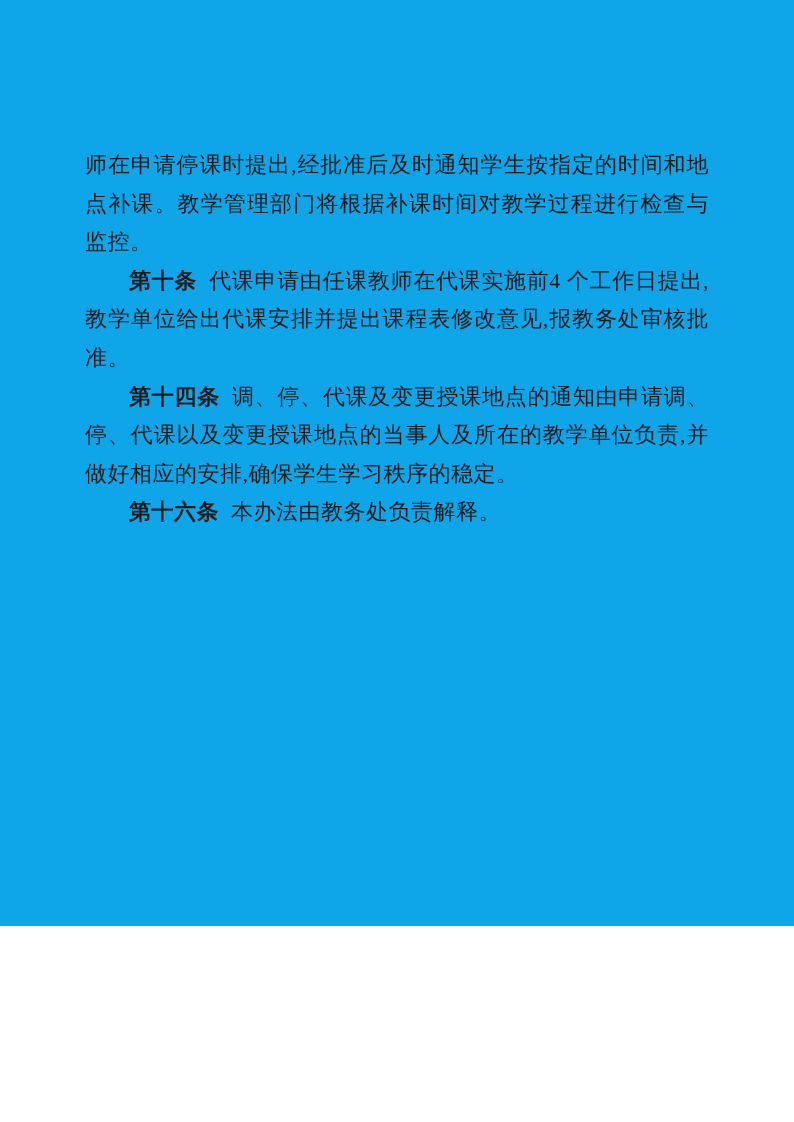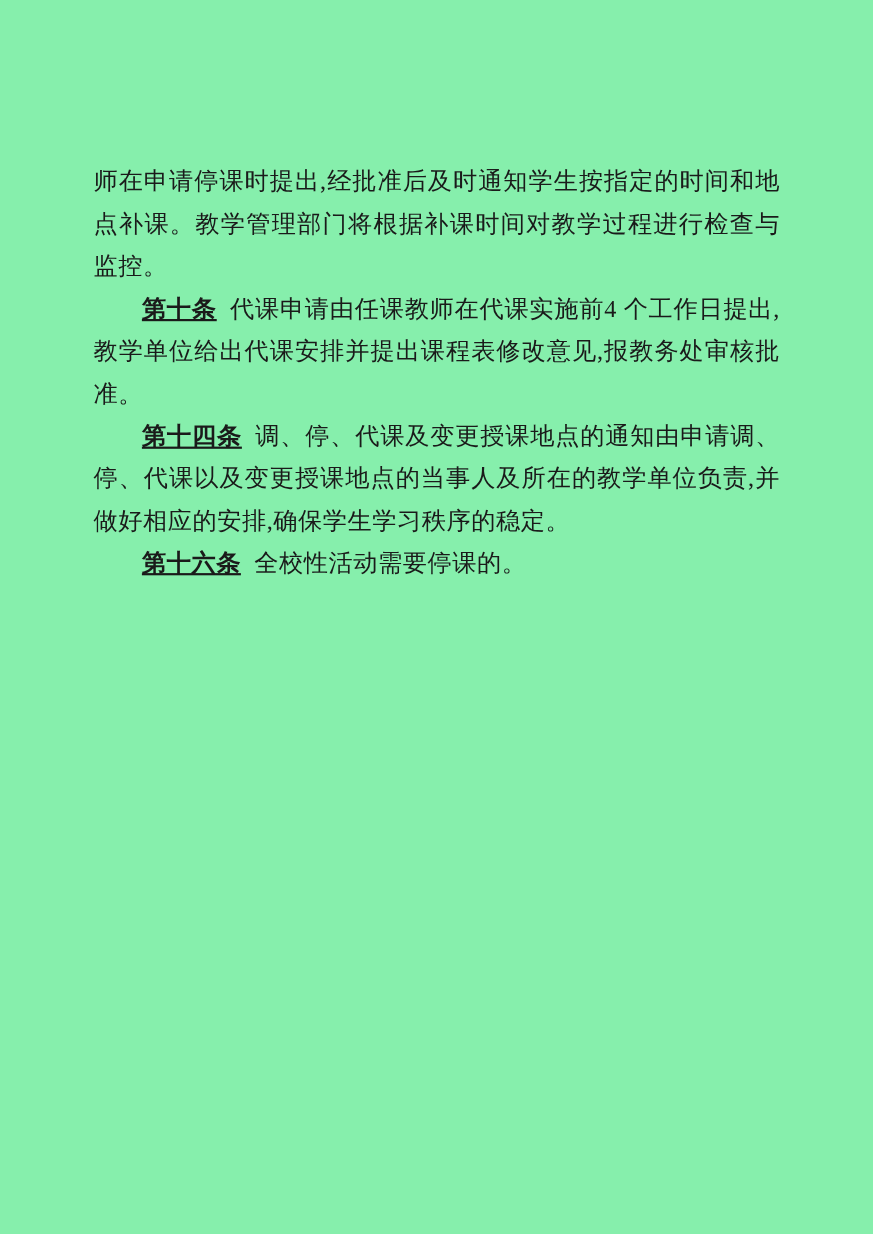--- a/index.html
+++ b/index.html
@@ -13,22 +13,22 @@
     position: relative;
     overflow: hidden;
     font-family: "Liberation Serif", "DejaVu Serif", serif;
     color: #1a1a1a;
   }
   .page {
     position: absolute;
     left: 0;
     top: 0;
     width: 794px;
-    height: 1122px;
-    background: #86efac;
+    height: 926px;
+    background: #0ea5e9;
   }
   .doc-body {
     position: absolute;
     left: 85px;
     top: 146px;
     width: 624px;
   }
   .para {
     margin: 0;
     font-size: 22px;
@@ -49,26 +49,25 @@
     font-family: "Liberation Sans", "DejaVu Sans", sans-serif;
     font-weight: 700;
     font-size: 23px;
   }
   .run {
     font-weight: 400;
   }
   .run.bold {
     font-weight: 700;
     margin-right: 0.55em;
-    text-decoration: underline;
   }
 </style>
 </head>
 <body>
 
 <div class="page">
   <div class="doc-body">
       <p class="para continuation"><span class="run">师在申请停课时提出,经批准后及时通知学生按指定的时间和地点补课。教学管理部门将根据补课时间对教学过程进行检查与监控。</span></p>
       <p class="para article"><span class="run bold">第十条</span><span class="run">代课申请由任课教师在代课实施前4 个工作日提出,教学单位给出代课安排并提出课程表修改意见,报教务处审核批准。</span></p>
       <p class="para article"><span class="run bold">第十四条</span><span class="run">调、停、代课及变更授课地点的通知由申请调、停、代课以及变更授课地点的当事人及所在的教学单位负责,并做好相应的安排,确保学生学习秩序的稳定。</span></p>
-      <p class="para article"><span class="run bold">第十六条</span><span class="run">全校性活动需要停课的。</span></p>
+      <p class="para article"><span class="run bold">第十六条</span><span class="run">本办法由教务处负责解释。</span></p>
     </div>
 </div>
 
 </body></html>

